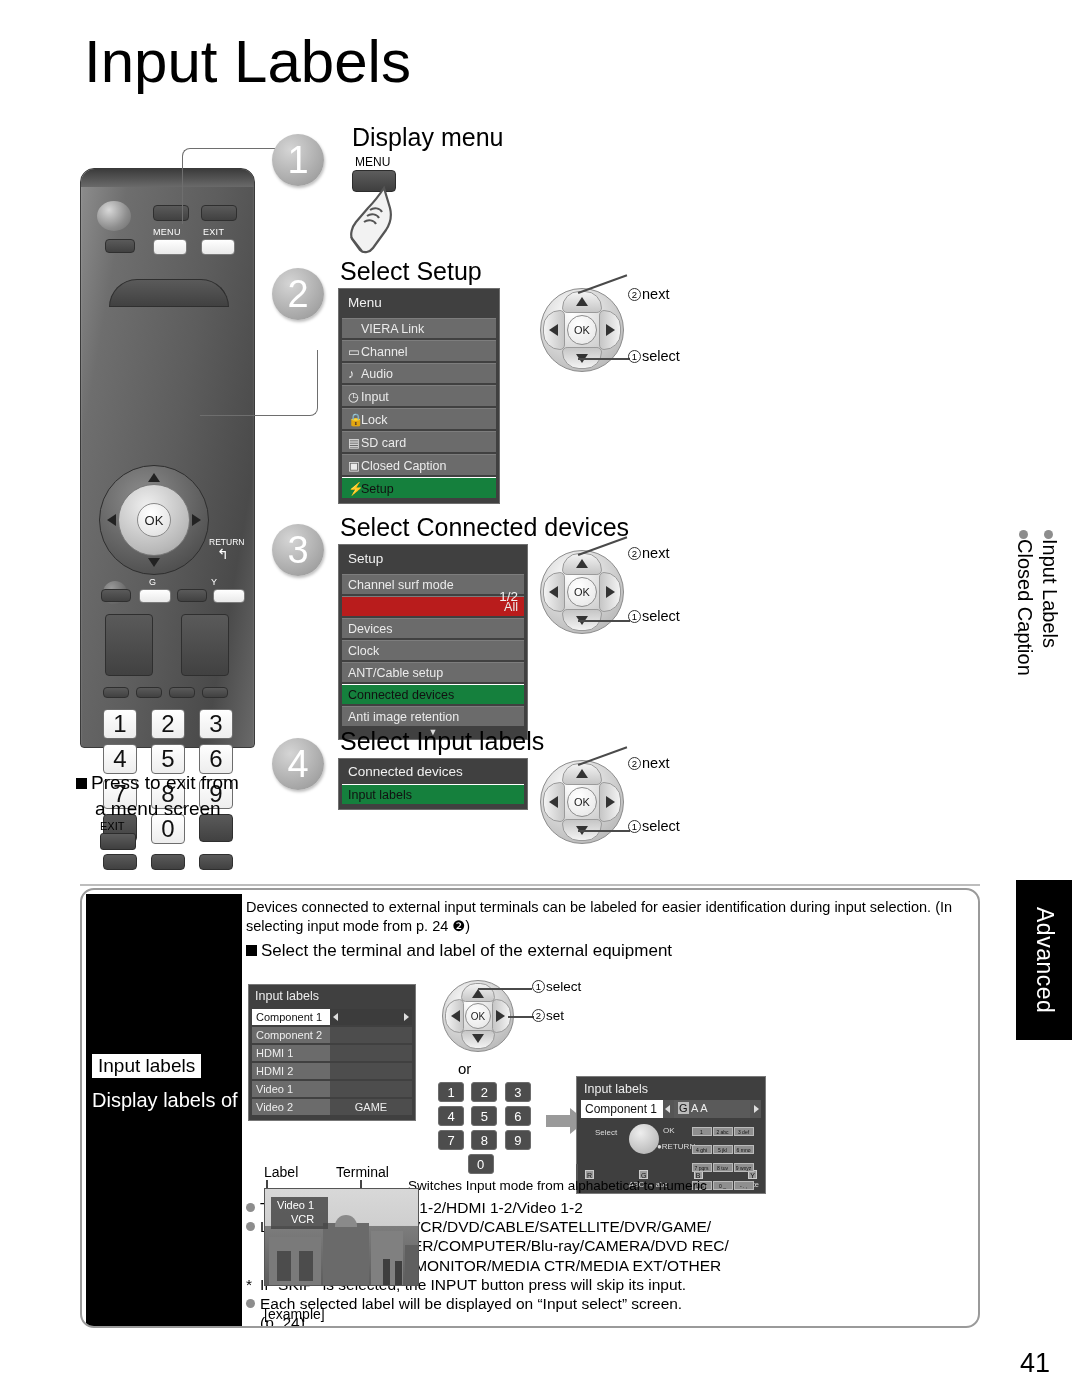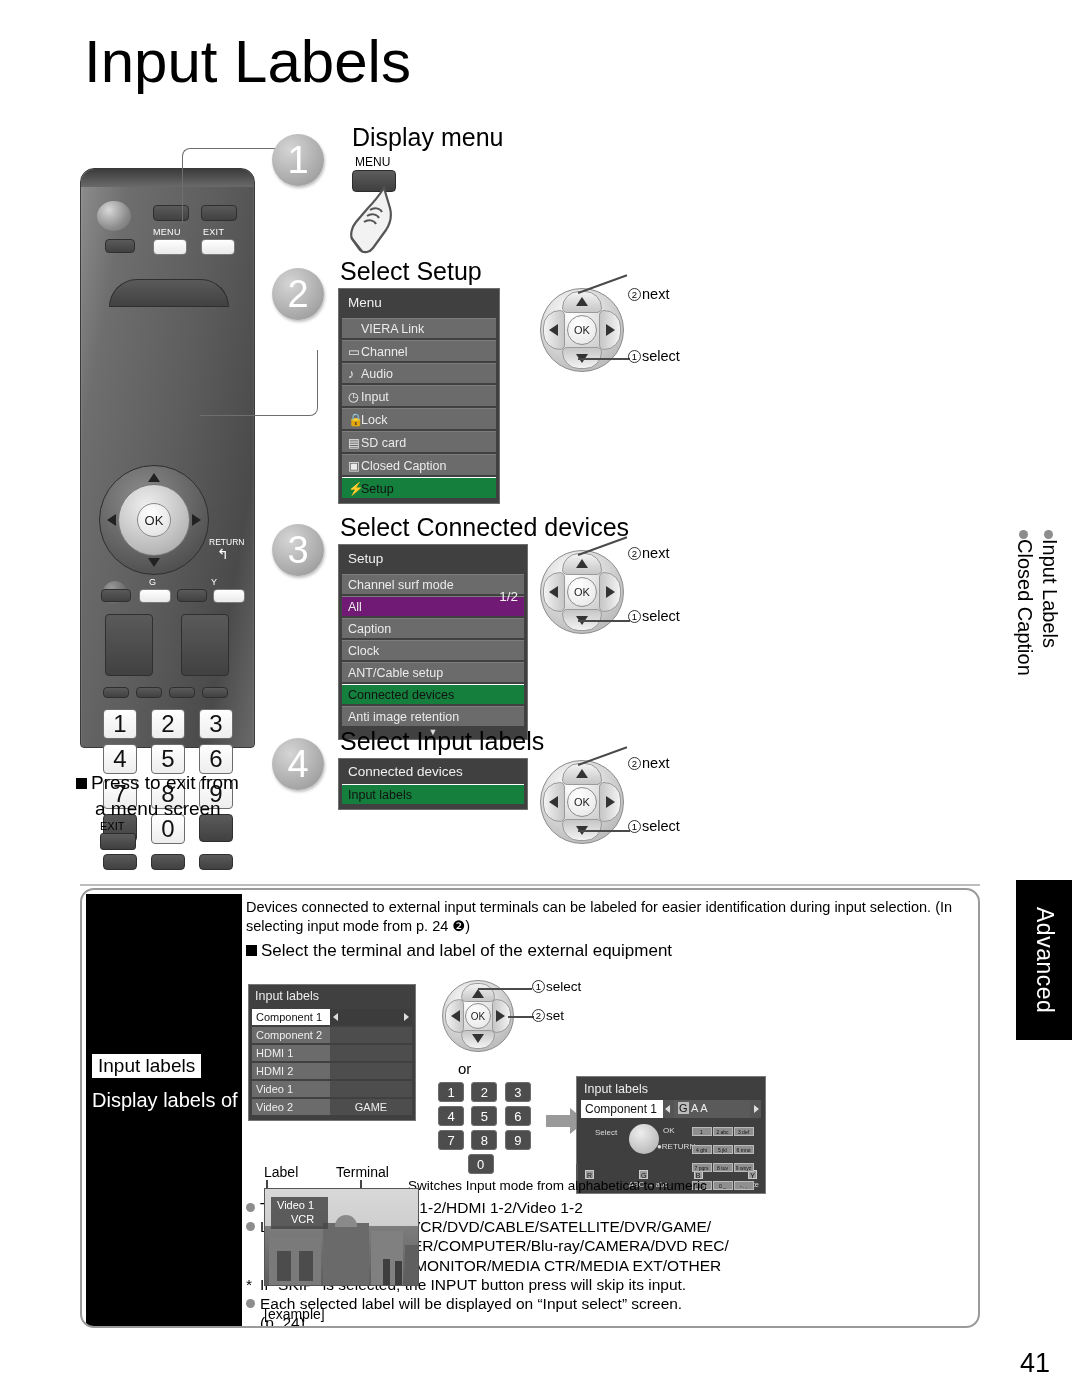--- a/index.html
+++ b/index.html
@@ -87,21 +87,21 @@
     position:absolute; background:#404040; border:1px solid #6f6f6f;
     padding:3px; font-size:12.5px; color:#e6e6e6;
   }
   .osd-title{ padding:3px 6px 6px 6px; font-size:13.5px; color:#f0f0f0; position:relative;}
   .osd-title .pg{ position:absolute; right:6px; top:3px;margin-top:38px; }
   .osd-row{
     background:#6b6b6b; color:#ebebeb; margin:2px 0; padding:2.5px 6px;
     border-top:1px solid #7d7d7d;
   }
   .osd-row.sel{ background:#15803d; color:#111; border-top:1px solid #fff; }
-  .osd-row.dark{ background:#701a75; text-align:left; }
+  .osd-row.dark{ background:#b91c1c; text-align:right; }
   .osd-caret{ text-align:center; color:#ddd; font-size:9px; line-height:8px;}
   .osd-ic{ display:inline-block; width:13px; }
 
   
   .pad{ position:absolute; width:84px; height:84px; }
   .pad .ring{
     position:absolute; inset:0; border-radius:50%;
     background:radial-gradient(circle at 38% 30%,#ffffff,#cfcfcf 55%,#a9a9a9);
     border:1px solid #8b8b8b;
   }
@@ -338,21 +338,21 @@
 
 <div class="step-circle" style="left:272px;top:524px;">3</div>
 <div class="step-head" style="left:340px;top:513px;">Select  Connected devices</div>
 
 <div class="osd" style="left:338px;top:544px;width:190px;">
   <div class="osd-title">
     <span>Setup</span><span class="pg">1/2</span>
   </div>
   <div class="osd-row">Channel surf mode</div>
   <div class="osd-row dark">All</div>
-  <div class="osd-row">Caption</div>
+  <div class="osd-row">Devices</div>
   <div class="osd-row">Clock</div>
   <div class="osd-row">ANT/Cable setup</div>
   <div class="osd-row sel">Connected devices</div>
   <div class="osd-row">Anti image retention</div>
   <div class="osd-caret">▼</div>
 </div>
 
 <div class="pad" style="left:540px;top:550px;">
   <div class="ring"></div>
   <div class="wedge w-up"></div>

